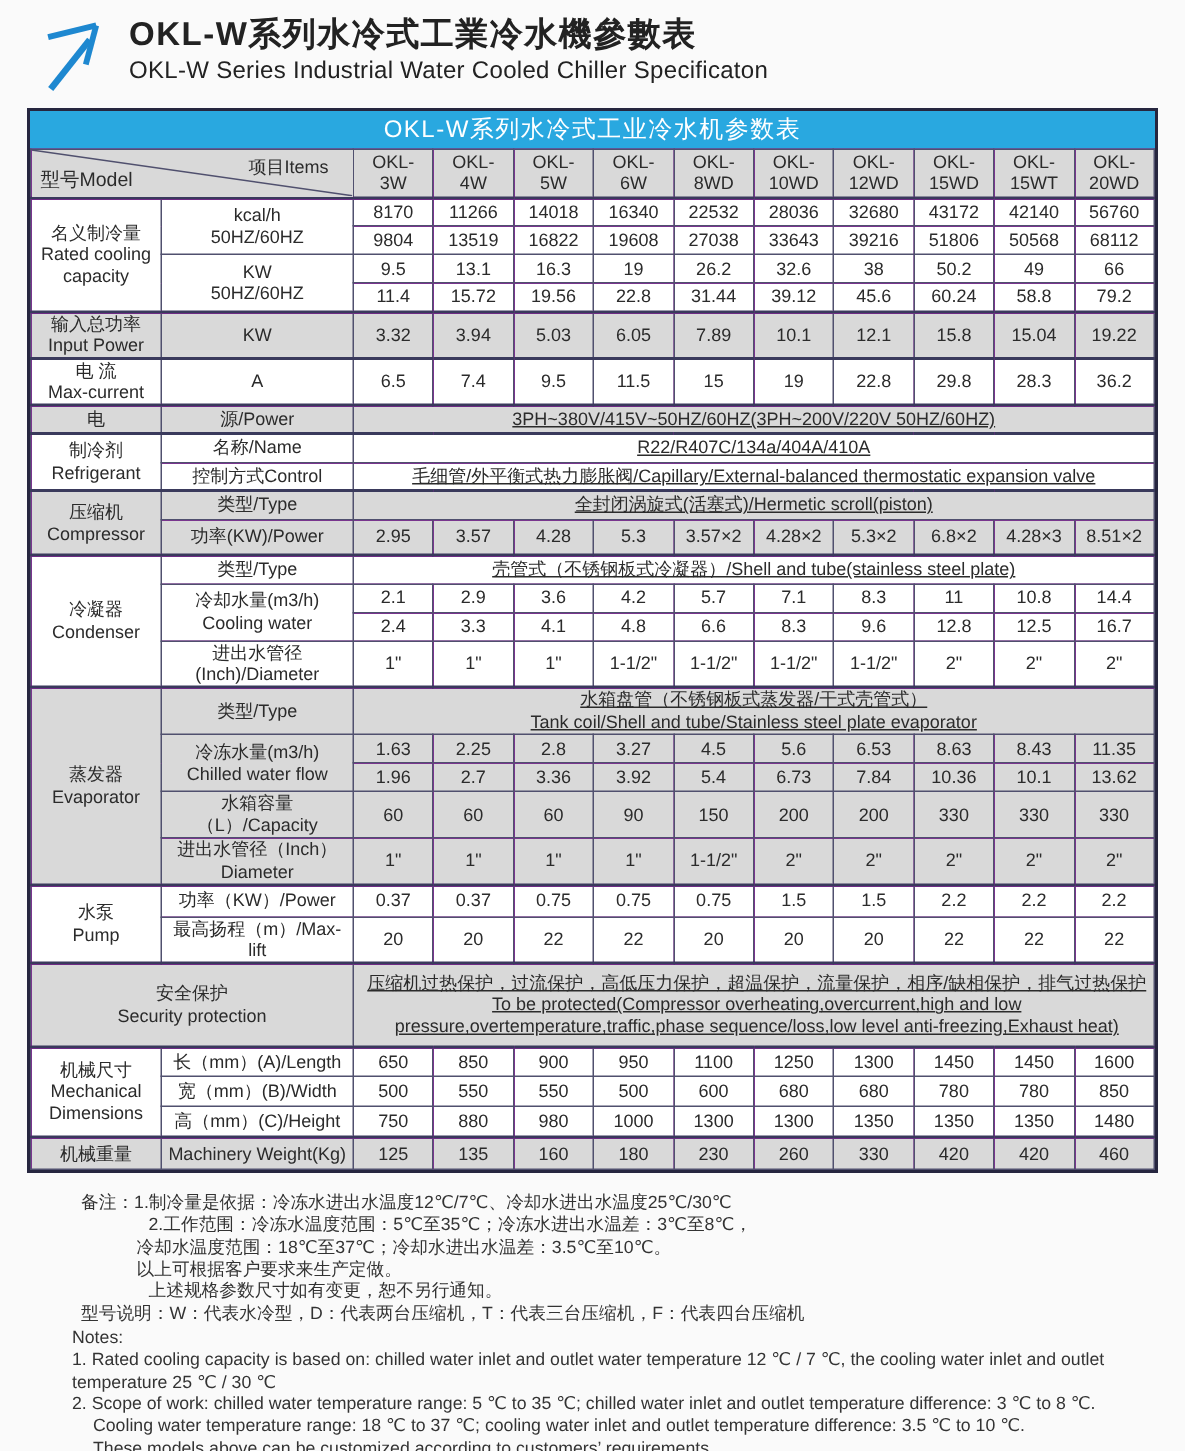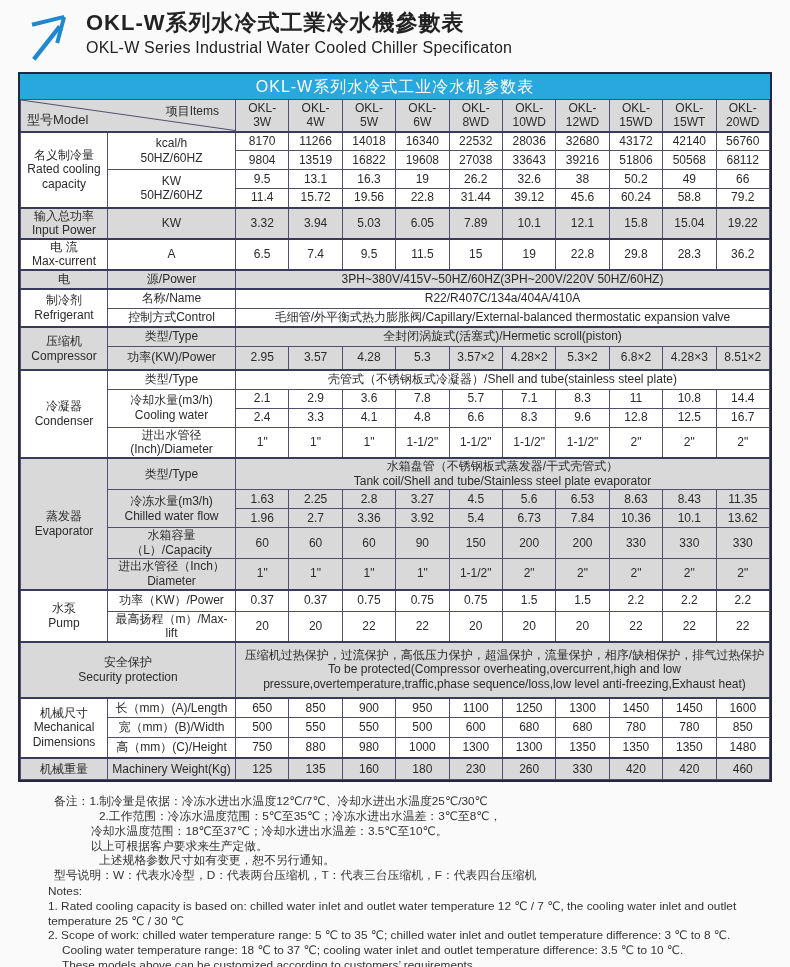--- a/index.html
+++ b/index.html
@@ -27,21 +27,21 @@
     border:1px solid #50506e;
     font-size:12px;text-align:center;vertical-align:middle;
     padding:0 2px;line-height:1.22;background:#fff;color:#2b2b2b;
     overflow:hidden;
   }
   tr.shade td{background:#d9d9d9;}
   tr.sect td{border-top:2px solid #3a3a5c;}
   td.k-model{font-size:12px;}
   td.k-label{font-size:12px;}
   td.k-item{font-size:12px;}
-  td.k-span{font-size:11.5px;}
+  td.k-span{font-size:11.5px;text-decoration:underline;}
   td.al-l{text-align:left;padding-left:6px;}
   td.al-r{text-align:right;padding-right:12px;}
   td.k-span.al-l{padding-left:6px;}
   
   td.k-diag{position:relative;padding:0;}
   td.k-diag svg.diag-line{position:absolute;left:0;top:0;width:100%;height:100%;}
   .diag-model{position:absolute;left:6px;bottom:3px;font-size:13px;}
   .diag-items{position:absolute;right:16px;top:4px;font-size:12px;text-align:right;}
   
   .notes{margin:12px 20px 0 20px;font-size:11.8px;line-height:14.8px;color:#333;}
@@ -276,21 +276,21 @@
           <td class="k-span" colspan="10">壳管式（不锈钢板式冷凝器）/Shell and tube(stainless steel plate)</td>
         </tr>
         <tr style="height: 19px;">
           <td class="k-item" rowspan="2">
             <div>冷却水量(m3/h)</div>
             <div>Cooling water</div>
           </td>
           <td class="k-val">2.1</td>
           <td class="k-val">2.9</td>
           <td class="k-val">3.6</td>
-          <td class="k-val">7.8</td>
+          <td class="k-val">4.2</td>
           <td class="k-val">5.7</td>
           <td class="k-val">7.1</td>
           <td class="k-val">8.3</td>
           <td class="k-val">11</td>
           <td class="k-val">10.8</td>
           <td class="k-val">14.4</td>
         </tr>
         <tr style="height: 19px;">
           <td class="k-val">2.4</td>
           <td class="k-val">3.3</td>

